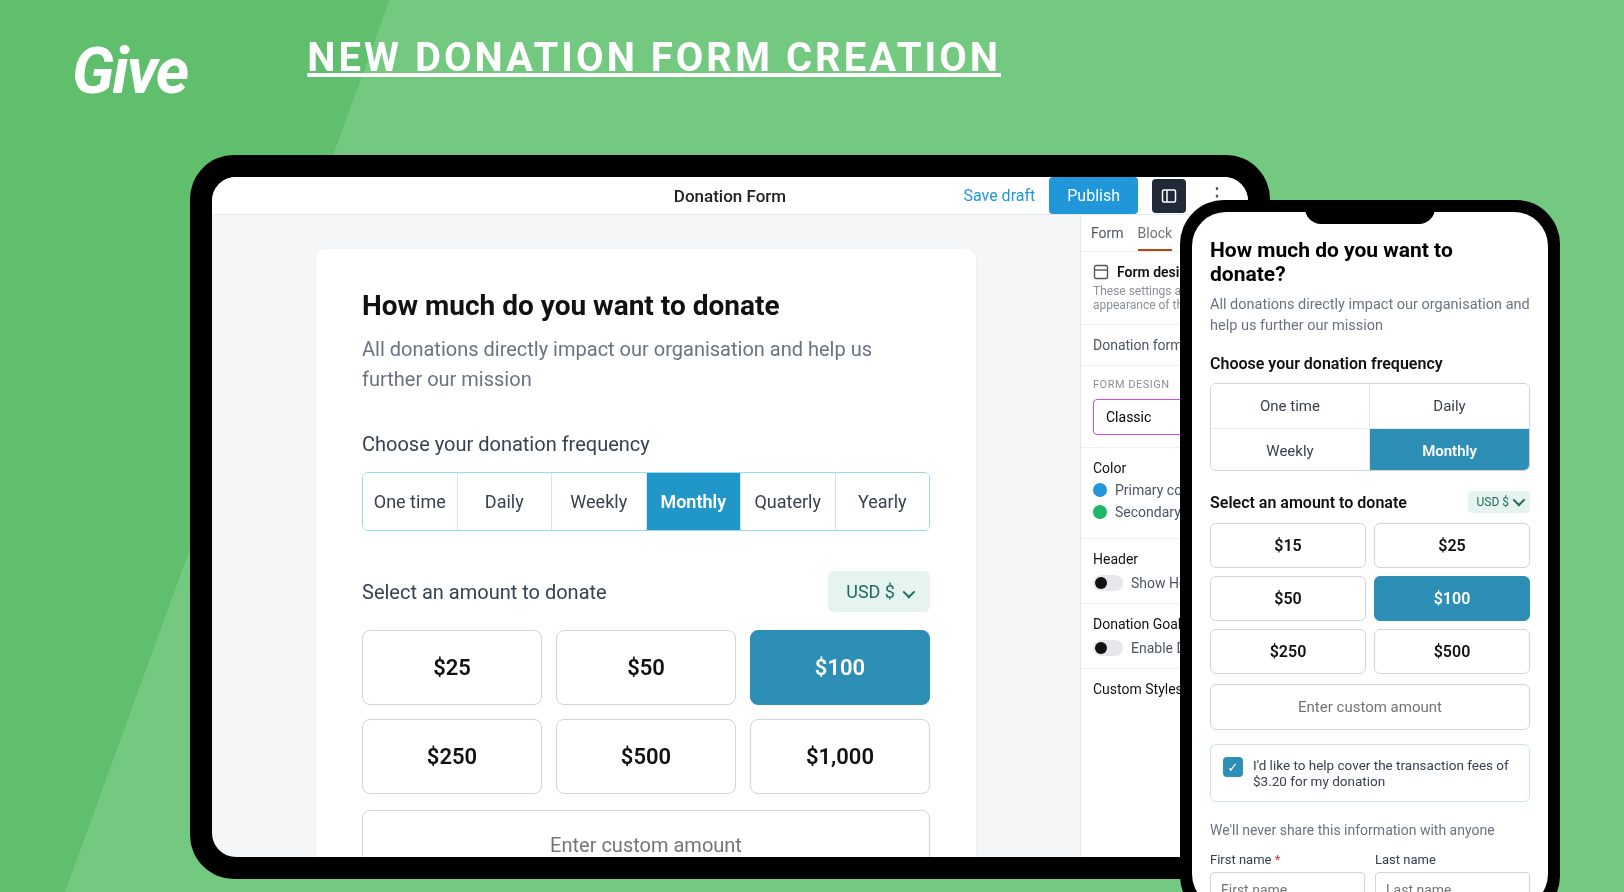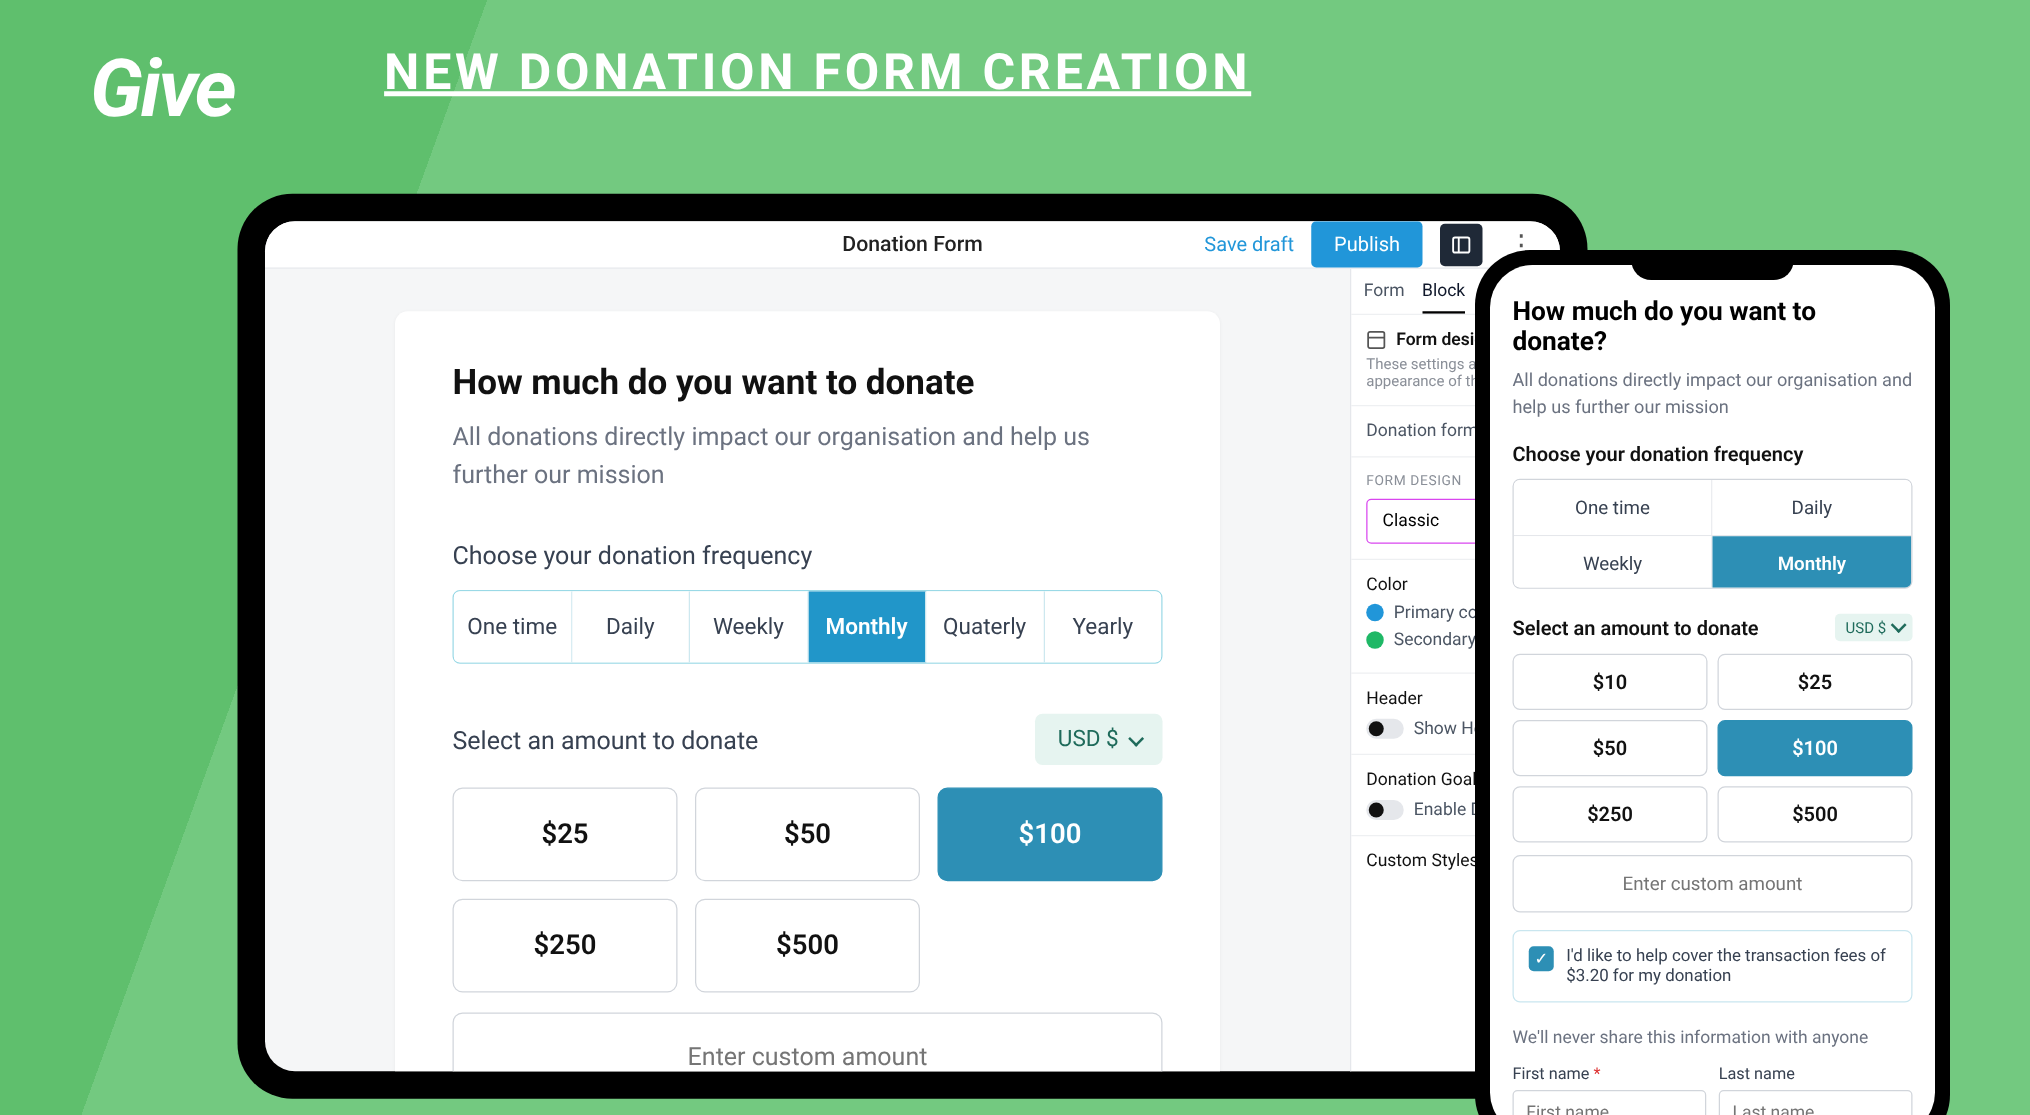--- a/index.html
+++ b/index.html
@@ -93,21 +93,21 @@
     width:100%; border:1.5px solid #d1d5db; border-radius:8px; padding:22px 0; text-align:center;
     font-size:20px; color:#9ca3af;
   }
 
   .sidebar {
     width:168px; background:#fff; border-left:1px solid #e5e7eb;
     display:flex; flex-direction:column; font-size:14px; color:#4b5563;
   }
   .tabs { display:flex; padding:10px 10px 0; gap:14px; font-size:14px; }
   .tabs span { padding-bottom:8px; cursor:pointer; }
-  .tabs .active { color:#0f172a; border-bottom:2px solid #000000; }
+  .tabs .active { color:#737373; border-bottom:2px solid #c2410c; }
   .side-block { padding:12px 12px; border-top:1px solid #eef0f2; }
   .side-title { font-weight:600; color:#111; margin-bottom:4px; display:flex; align-items:center; gap:8px; }
   .side-sub { font-size:12px; color:#8a8f98; }
   .side-label { font-size:11px; color:#8a8f98; text-transform:uppercase; letter-spacing:.5px; margin-bottom:8px; }
   .side-select { width:100%; border:1px solid #d946ef; padding:8px; border-radius:4px; background:#fff; font-size:14px; }
   .color-row { display:flex; align-items:center; gap:8px; margin:6px 0; font-size:14px; }
   .swatch { width:14px; height:14px; border-radius:50%; }
   .toggle { width:30px; height:16px; background:#e5e7eb; border-radius:999px; position:relative; }
   .toggle::after { content:""; position:absolute; width:12px; height:12px; background:#111; border-radius:50%; top:2px; left:2px; }
 
@@ -213,20 +213,21 @@
               <span>USD $</span>
               <span class="chev"></span>
             </button>
           </div>
           <div class="amount-grid" id="tab-amt">
               <button>$25</button>
               <button>$50</button>
               <button class="active">$100</button>
               <button>$250</button>
               <button>$500</button>
+              <button>$1,000</button>
             </div>
           <input class="custom-amt" placeholder="Enter custom amount" style="">
         </div>
       </div>
 
       <div class="sidebar">
         <div class="tabs">
           <span>Form</span>
           <span class="active">Block</span>
         </div>
@@ -297,21 +298,21 @@
       </div>
 
     <div class="ph-amt-head">
       <div class="ph-label" style="margin:0">Select an amount to donate</div>
       <button class="ph-cur">
         <span>USD $</span>
         <span class="chev"></span>
       </button>
     </div>
     <div class="ph-amt-grid" id="ph-amt">
-        <button>$10</button>
+        <button>$15</button>
         <button>$25</button>
         <button>$50</button>
         <button class="active">$100</button>
         <button>$250</button>
         <button>$500</button>
       </div>
     <input class="ph-custom" placeholder="Enter custom amount" style="">
 
     <div class="ph-fee-box">
       <span class="ph-check">

